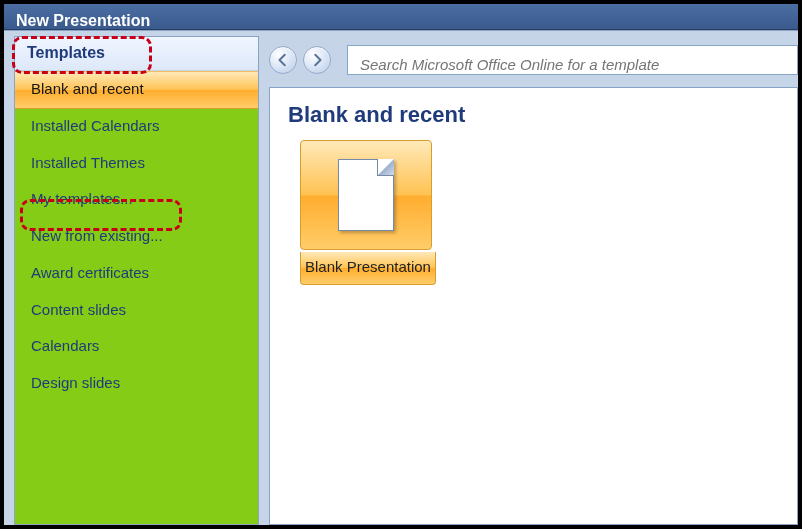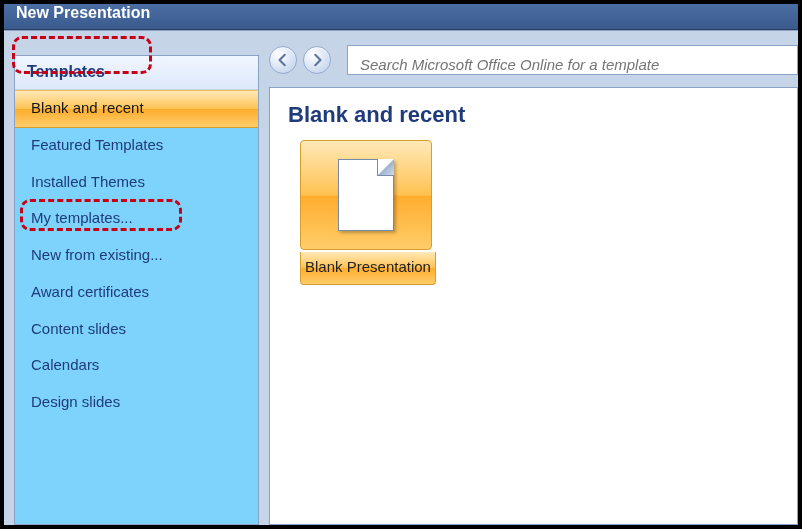--- a/index.html
+++ b/index.html
@@ -14,39 +14,39 @@
     position: relative;
     overflow: hidden;
   }
 
   
   .titlebar {
     background: linear-gradient(to bottom, #4b6ea3, #3a5a8d);
     color: #fff;
     font-weight: bold;
     font-size: 16px;
-    padding-top: 0;
+    padding-top: 8px;
     padding-left: 12px;
     height: 26px;
     border-bottom: 1px solid #2a3d63;
   }
 
   .chrome {
     display: flex;
     height: calc(100% - 26px);
     background: #c6d4e8;
     border-top: 1px solid #8aa2c6;
   }
 
   
   .sidebar {
     width: 245px;
     flex-shrink: 0;
-    background: #7dd3fc;
-    margin: 24px 0 0 10px;
+    background: #84cc16;
+    margin: 5px 0 0 10px;
     border: 1px solid #8aa2c6;
     display: flex;
     flex-direction: column;
     overflow: hidden;
   }
 
   .sidebar-header {
     background: linear-gradient(to bottom, #f0f6ff, #dde8f9);
     color: #1f3b7b;
     font-weight: bold;
@@ -209,21 +209,21 @@
 <div class="titlebar">
   <span>New Presentation</span>
 </div>
 
 <div class="chrome">
 
   <div class="sidebar">
     <div class="sidebar-header">Templates</div>
 
     <div class="sidebar-item selected"><span>Blank and recent</span></div>
-    <div class="sidebar-item"><span>Featured Templates</span></div>
+    <div class="sidebar-item"><span>Installed Calendars</span></div>
     <div class="sidebar-item"><span>Installed Themes</span></div>
     <div class="sidebar-item"><span>My templates...</span></div>
     <div class="sidebar-item"><span>New from existing...</span></div>
 
 
     <div class="sidebar-item"><span>Award certificates</span></div>
     <div class="sidebar-item"><span>Content slides</span></div>
     <div class="sidebar-item"><span>Calendars</span></div>
     <div class="sidebar-item"><span>Design slides</span></div>
   </div>

